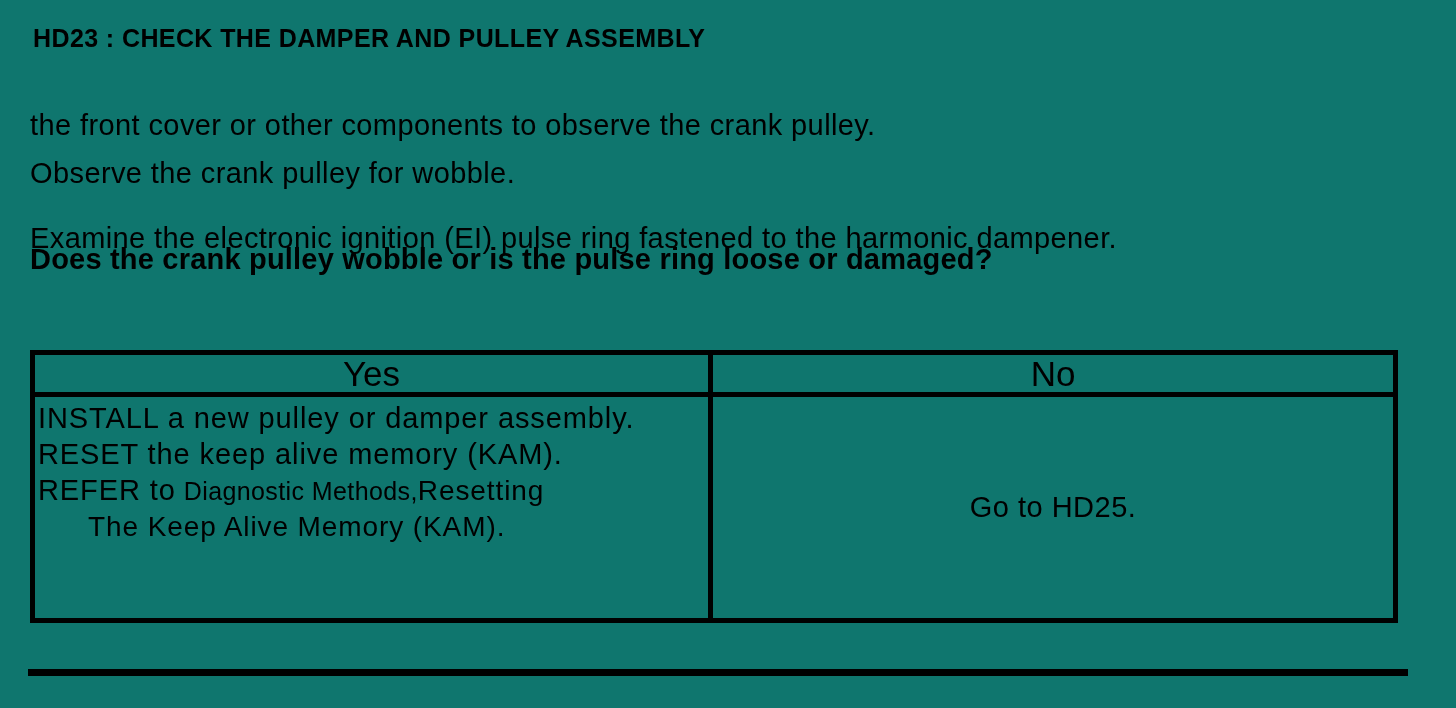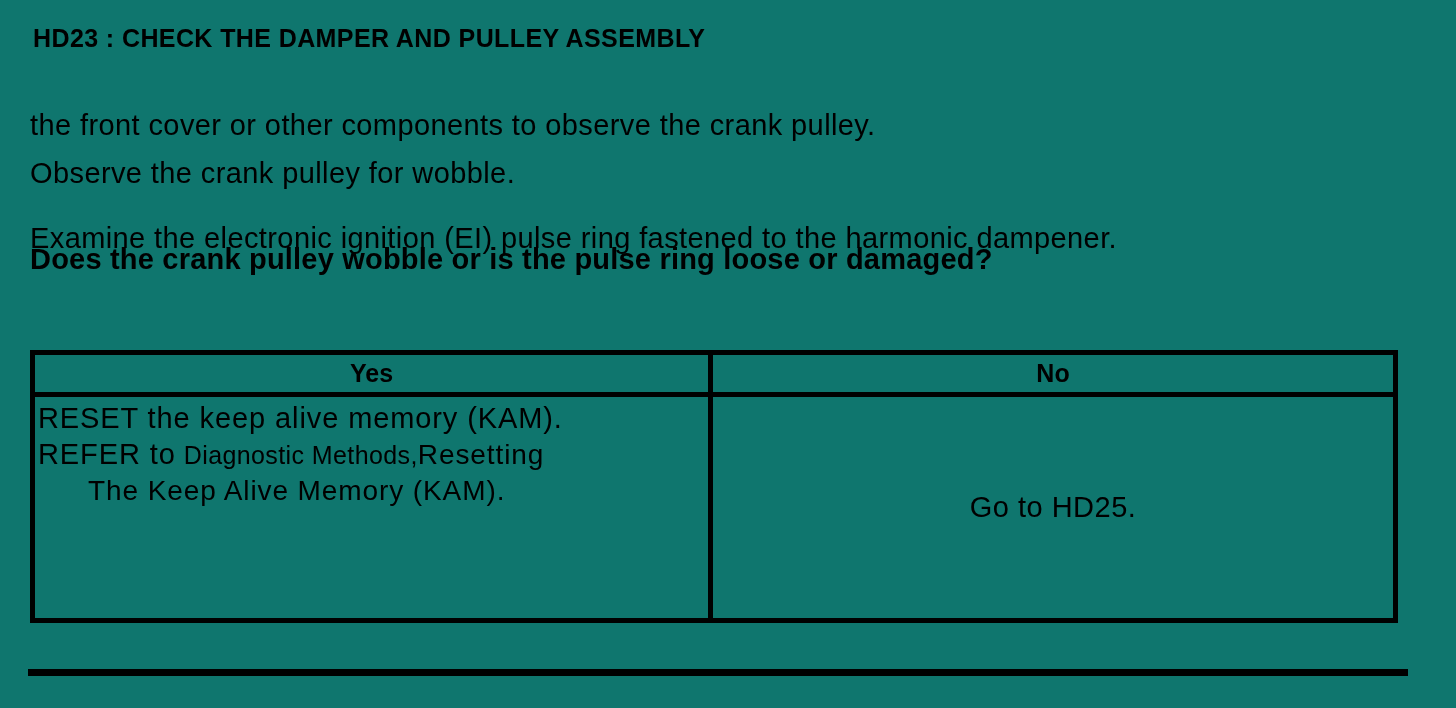--- a/index.html
+++ b/index.html
@@ -67,22 +67,22 @@
     border-right: 5px solid #000000;
     box-sizing: border-box;
   }
   .dt-cell-right {
     flex: 1 1 auto;
   }
   .dt-header-cell {
     display: flex;
     align-items: center;
     justify-content: center;
-    font-size: 25px;
-    font-weight: bold;
+    font-size: 35px;
+    font-weight: normal;
   }
   .yes-cell-content {
     padding: 3px 0 0 3px;
     font-size: 29px;
     letter-spacing: 0.9px;
     line-height: 36px;
   }
   .yes-line { white-space: nowrap; }
   .ref-small {
     font-size: 25px;
@@ -131,20 +131,21 @@
   <div class="abs body-text question">Does the crank pulley wobble or is the pulse ring loose or damaged?</div>
 
   <div class="decision-table">
     <div class="dt-header-row">
       <div class="dt-cell-left dt-header-cell">Yes</div>
       <div class="dt-cell-right dt-header-cell">No</div>
     </div>
     <div class="dt-body-row">
       <div class="dt-cell-left">
         <div class="yes-cell-content">
+          <div class="yes-line">INSTALL a new pulley or damper assembly.</div>
           <div class="yes-line">RESET the keep alive memory (KAM).</div>
           <div class="yes-line">
             <span>REFER to</span><span class="ref-small">Diagnostic Methods,</span><span class="ref-suffix">Resetting</span>
           </div>
           <div class="yes-line yes-line-indent">The Keep Alive Memory (KAM).</div>
         </div>
       </div>
       <div class="dt-cell-right">
         <div class="no-cell-content">Go to HD25.</div>
       </div>

